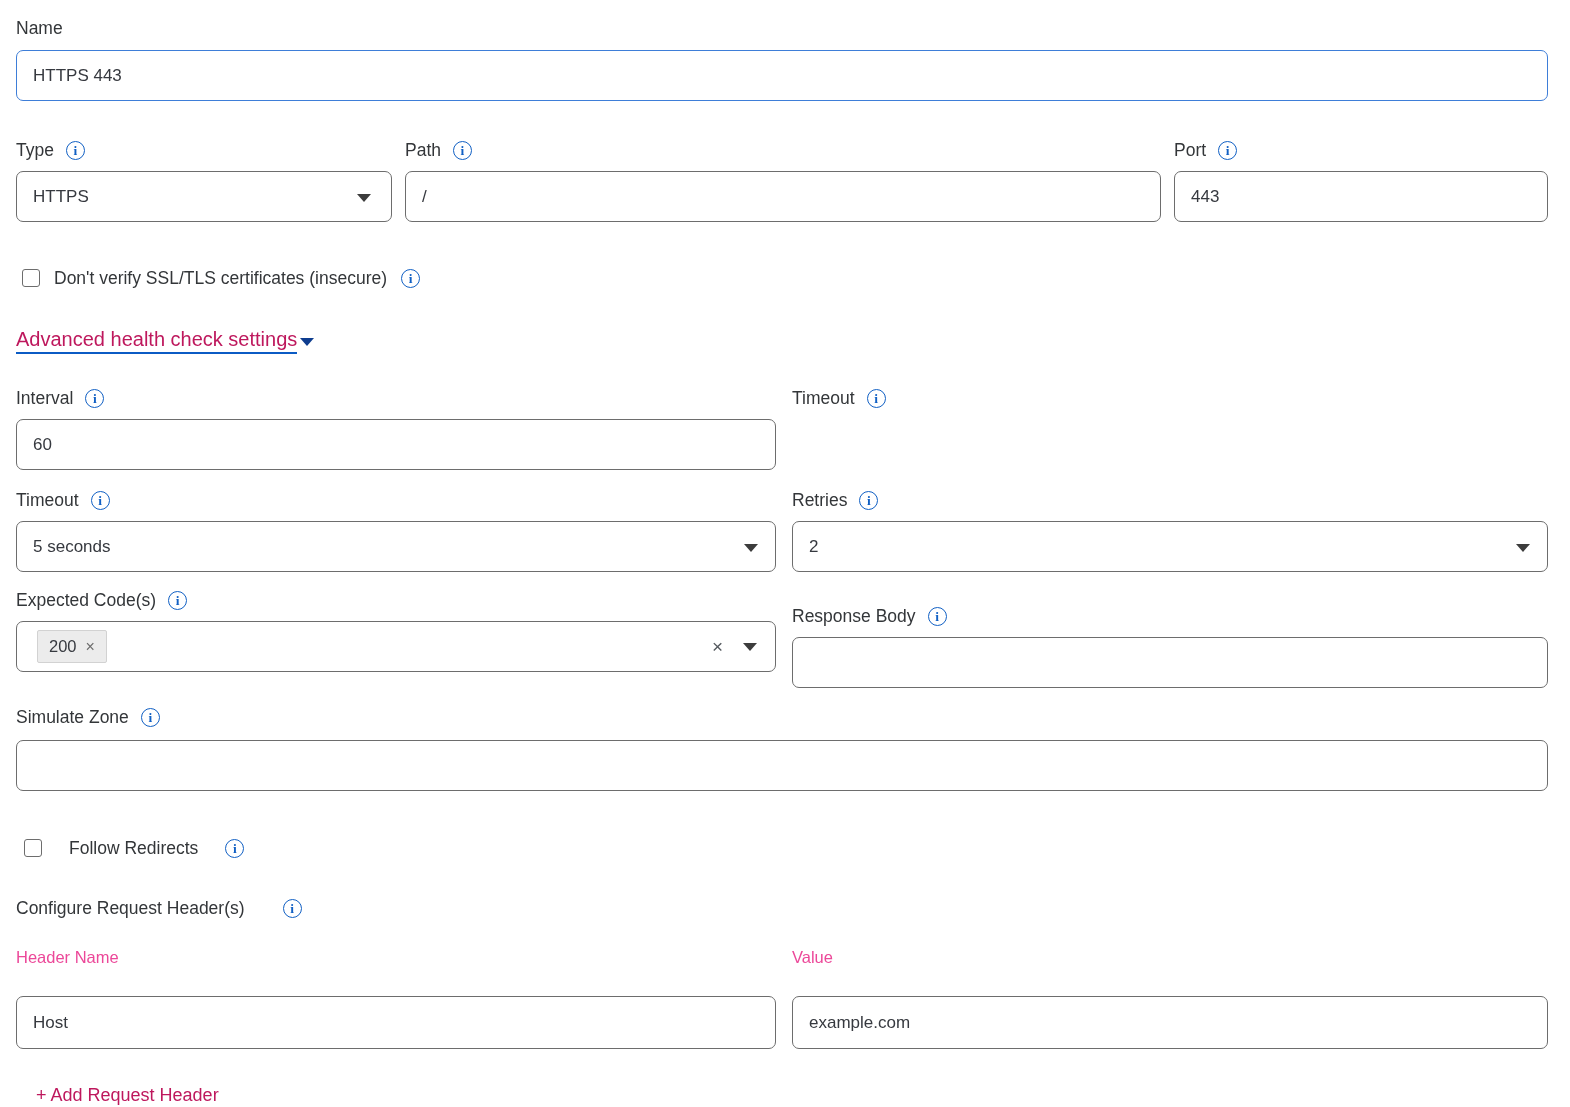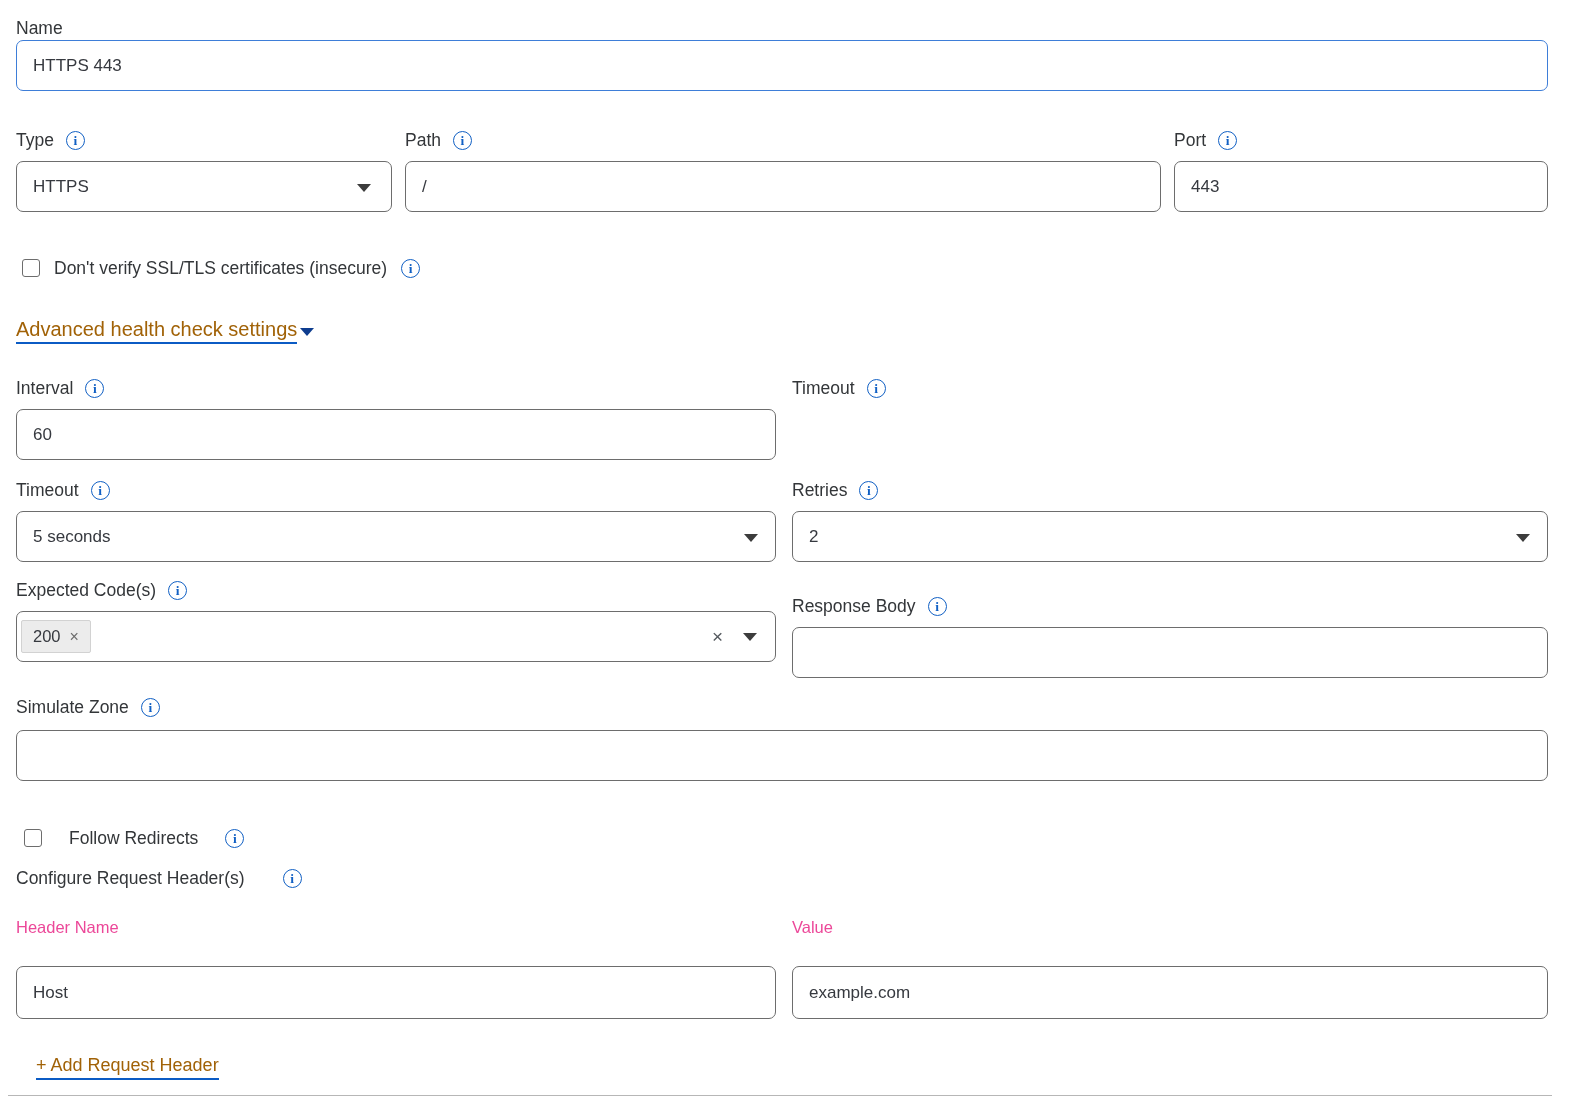--- a/index.html
+++ b/index.html
@@ -48,57 +48,57 @@
   
   .checkbox {
     width:18px; height:18px; border:1.7px solid #6d6d6d; border-radius:3px;
     background:#fff; display:inline-block; flex:0 0 auto; cursor:pointer;
   }
   .check-row { display:flex; align-items:center; }
   .check-row .label { margin:0; }
 
   
   .link {
-    color:#a16207; font-size:20px; line-height:25px; text-decoration:none;
+    color:#be185d; font-size:20px; line-height:25px; text-decoration:none;
     border-bottom:2px solid #0b5bc4; display:inline-block; cursor:pointer;
   }
   .link.small { font-size:18px;margin-left:20px; }
 
   
   .row3 { display:grid; grid-template-columns:376px 1fr 374px; column-gap:13px; }
   .row2 { display:grid; grid-template-columns:760px 756px; column-gap:16px; }
 
   
-  .multiselect { padding-left:4px; }
+  .multiselect { padding-left:20px; }
   .tag {
     display:inline-flex; align-items:center; gap:9px;
     background:#ececec; border:1px solid #d2d2d2; border-radius:2px;
     padding:6px 11px; font-size:16.5px; color:#36393f;
   }
   .tag .x { color:#6d6d6d; font-size:16px; line-height:1; cursor:pointer; }
   .ms-controls { position:absolute; right:18px; display:flex; align-items:center; gap:20px; }
   .ms-clear { color:#555a5f; font-size:19px; cursor:pointer; line-height:1; }
   .ms-caret {
     width:0; height:0; border-left:7px solid transparent;
     border-right:7px solid transparent; border-top:8px solid #3c3c3c; cursor:pointer;
   }
 
   .divider { border:none; border-top:1.4px solid #b7b7b7; margin:15px -4px 0 -8px; }
 
   
-  .mt-name-input { }
+  .mt-name-input { margin-top:10px; }
   .sec-typerow   { margin-top:37px; }
   .mt-input      { margin-top:9px; }
   .sec-ssl       { margin-top:44px; }
   .sec-advanced  { margin-top:37px; }
   .sec-grid      { margin-top:32px; }
   .gap-row       { margin-top:18px; }
   .sec-zone      { margin-top:17px; }
   .sec-follow    { margin-top:45px; }
-  .sec-config    { margin-top:16px;gap:38px; }
+  .sec-config    { margin-top:36px;gap:38px; }
   .sec-headers   { margin-top:27px; }
   .mt-hdr-input  { margin-top:28px; }
   .sec-addlink   { margin-top:34px; }
 </style>
 </head>
 <body>
 
 <div>
 
   <div>

